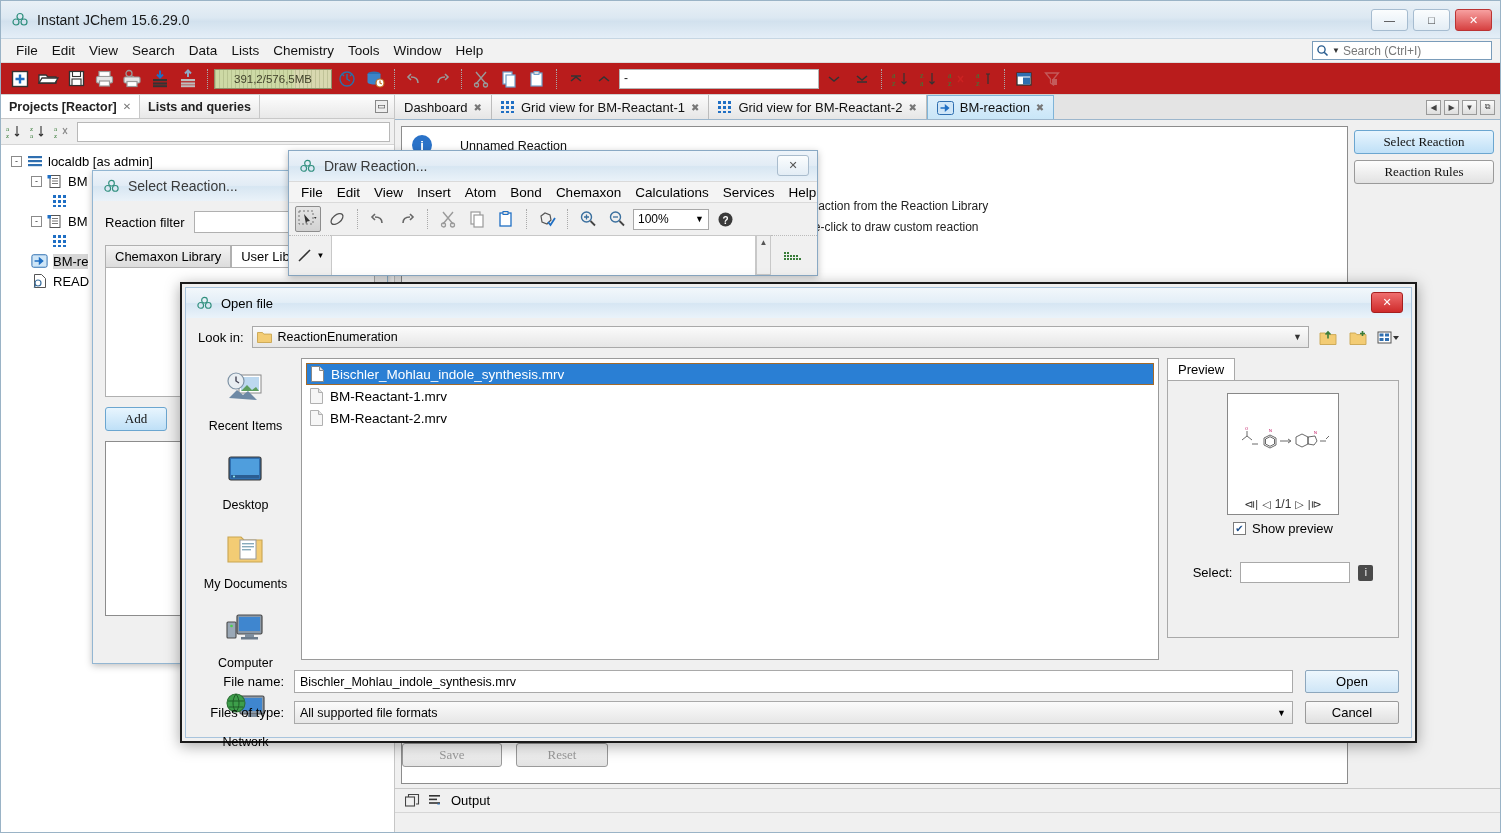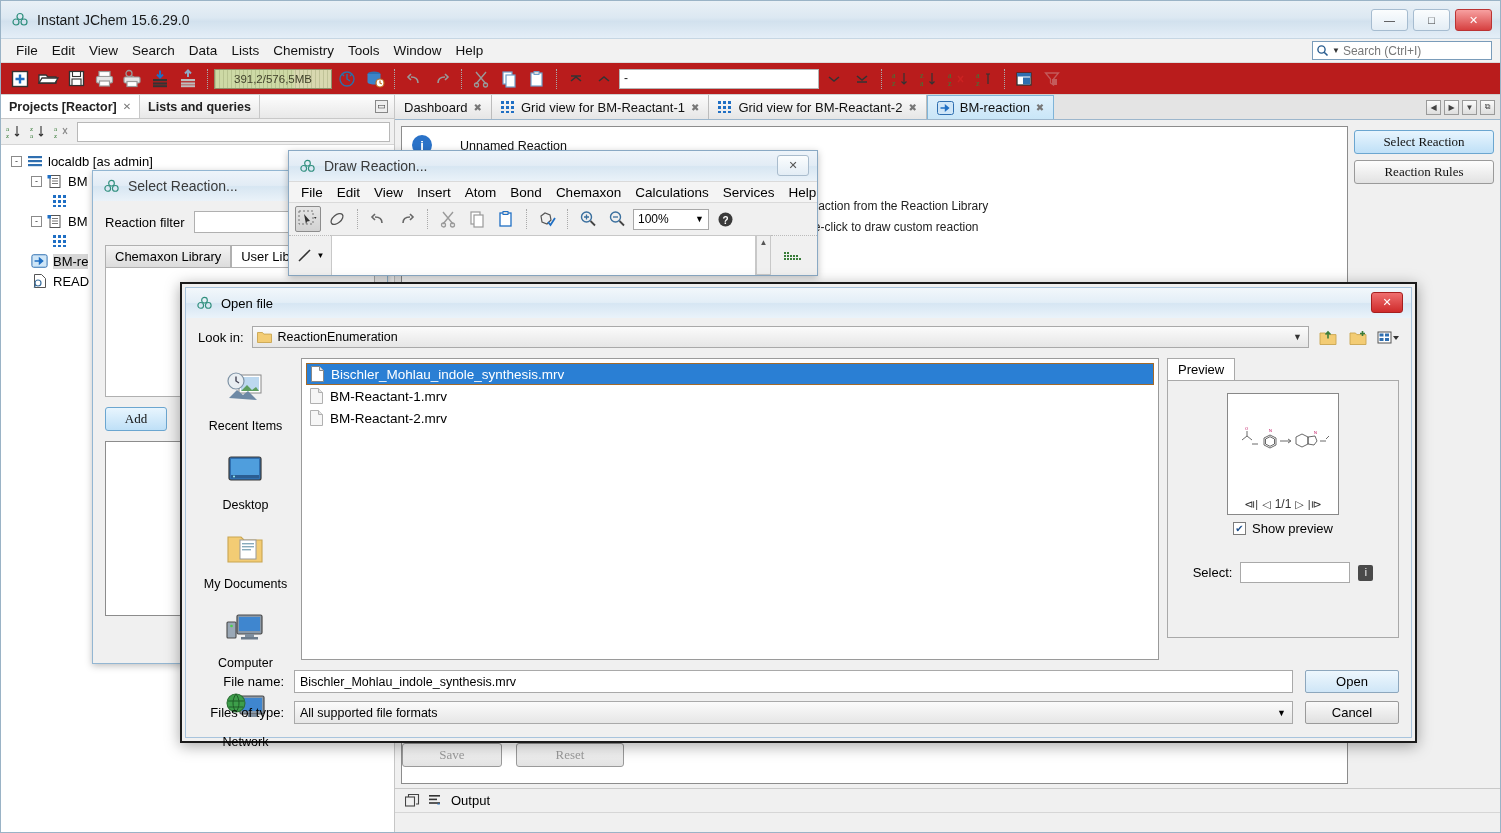--- a/index.html
+++ b/index.html
@@ -608,21 +608,21 @@
         <div class="side-buttons">
           <div class="btn primary">Select Reaction</div>
           <div class="btn">Reaction Rules</div>
         </div>
       </div>
 
       <div class="bottom-strip">
         <div class="bs-left">
           <div style="display:flex; gap:14px; padding-top:14px;">
             <div class="btn disabled" style="width:100px">Save</div>
-            <div class="btn disabled" style="width:108px">Reset</div>
+            <div class="btn disabled" style="width:92px">Reset</div>
           </div>
         </div>
         <div class="bs-right"></div>
       </div>
 
       <div class="statusbar">
         <span>
           <svg width="15" height="13" viewBox="0 0 15 13">
               <rect x="0.5" y="3" width="9" height="9" fill="none" stroke="#444" stroke-width="1.1"></rect>
               <path d="M3.5 3V0.5h10V10h-2.5" fill="none" stroke="#444" stroke-width="1.1"></path>

